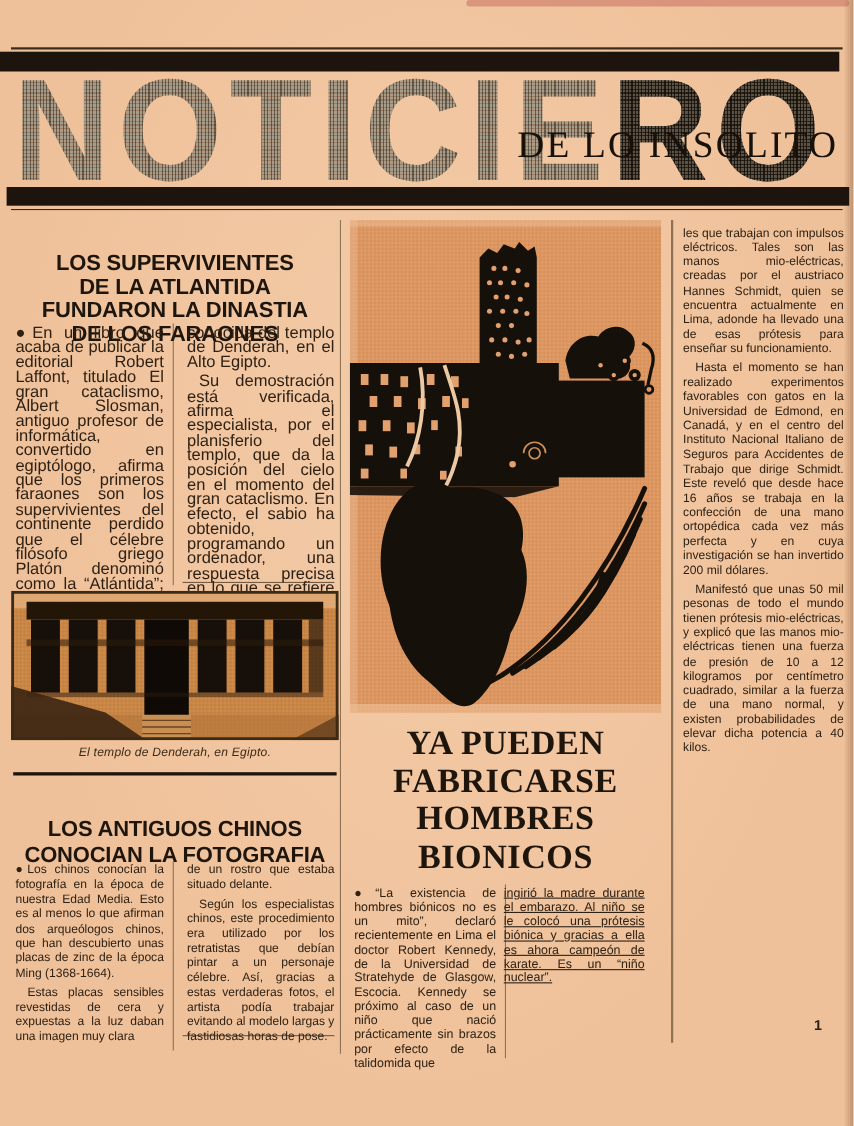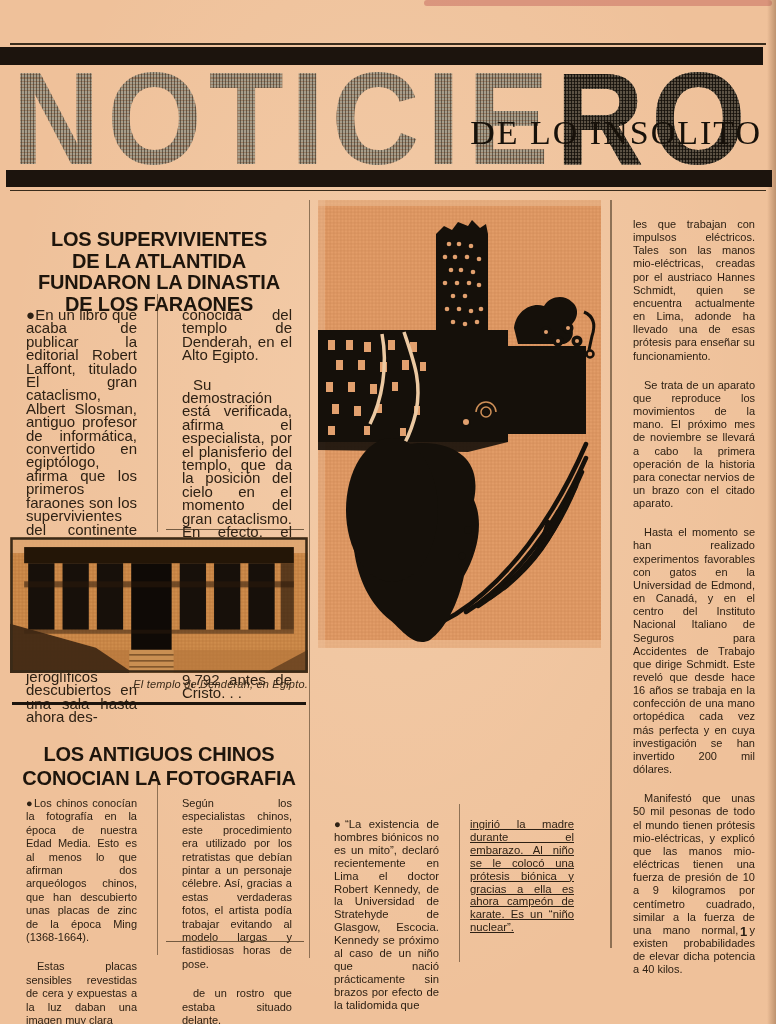--- a/index.html
+++ b/index.html
@@ -50,21 +50,21 @@
   }
   
   .headline {
     position:absolute; text-align:center; white-space:pre-line;
     font-weight:bold; color:#1e150c;
   }
   .hl-sans { font-family:Liberation Sans, sans-serif; font-size:20px; line-height:21.5px; letter-spacing:-0.2px;margin-top:28px; }
   .hl-serif { font-family:"Liberation Serif", serif; font-size:31px; line-height:34.5px; letter-spacing:.5px; }
   
   .body-text { position:absolute; color:#2e2114; }
-  .body-text p { margin:16px; text-align:justify; }
+  .body-text p { margin:4px; text-align:justify; }
   .body-text p + p { text-indent:11px; }
   .a1 { font-size:15px; line-height:13.4px; }
   .a2 { font-size:11px; line-height:13.4px; }
   .a3 { font-size:11.3px; line-height:12.9px; }
   .rc { font-size:11px; line-height:13.15px; }
   .vdiv { position:absolute; width:1px; background:rgba(62,46,26,.55); }
   .rule-small { position:absolute; height:1px; background:rgba(62,46,26,.7); }
   .hr-thick { position:absolute; height:3px; background:#1c140d; }
   
   .figure { position:absolute; line-height:0; }
@@ -130,34 +130,34 @@
       <g>
         <rect x="0" y="112" width="295" height="23" fill="#b5773c" opacity="0.65"></rect>
         <path d="M0,135 L0,86 L85,110 L122,135 Z" fill="#3b2512" opacity="0.9"></path>
         <rect x="118" y="112" width="44" height="23" fill="#c98f52"></rect>
         <path d="M118,117 h44 M118,123 h44 M118,129 h44" stroke="#6b4520" stroke-width="1.2"></path>
         <path d="M252,135 L295,112 L295,135 Z" fill="#54351a" opacity="0.7"></path>
       </g>
       <rect x="1.5" y="1.5" width="292" height="132" fill="none" stroke="#3a2a18" stroke-width="2.5"></rect>
     </svg>
   </div>
-  <div class="caption" style="left:10px; top:678px; width:298px;text-align:right;">El templo de Denderah, en Egipto.</div>
+  <div class="caption" style="left:10px; top:678px; width:298px;">El templo de Denderah, en Egipto.</div>
 
   <div class="hr-thick" style="left:12px; top:702px; width:294px;"></div>
   <div class="headline hl-sans" style="left:10px; top:714px; width:298px; line-height:24px;">LOS ANTIGUOS CHINOS
 CONOCIAN LA FOTOGRAFIA</div>
 
   <div class="body-text a2" style="left:10px; top:781px; width:143px;">
       <p>●Los chinos conocían la fotografía en la época de nuestra Edad Media. Esto es al menos lo que afirman dos arqueólogos chinos, que han descubierto unas placas de zinc de la época Ming (1368-1664).</p>
       <p>Estas placas sensibles revestidas de cera y expuestas a la luz daban una imagen muy clara</p>
     </div>
   <div class="vdiv" style="left:157px; top:783px; height:172px;"></div>
   <div class="body-text a2" style="left:166px; top:781px; width:142px;">
+      <p>de un rostro que estaba situado delante.</p>
       <p>Según los especialistas chinos, este procedimiento era utilizado por los retratistas que debían pintar a un personaje célebre. Así, gracias a estas verdaderas fotos, el artista podía trabajar evitando al modelo largas y fastidiosas horas de pose.</p>
-      <p>de un rostro que estaba situado delante.</p>
     </div>
   <div class="rule-small" style="left:166px; top:941px; width:138px;"></div>
 
   <div class="vdiv" style="left:309px; top:200px; height:758px;"></div>
 
   <div class="figure" style="left:318px; top:200px;">
     <svg width="283" height="448" viewBox="0 0 283 448">
       <defs>
         <pattern id="aweave" width="3.5" height="3.5" patternUnits="userSpaceOnUse">
           <rect width="3.5" height="3.5" fill="#e29d68"></rect>
@@ -266,32 +266,35 @@
 
       <g fill="#15100a">
         <path d="M118,244 C150,250 162,270 156,300 C166,322 160,352 146,376 C140,404 128,428 112,440 C96,448 84,430 72,420 C52,404 40,380 36,350 C30,318 36,290 48,268 C62,248 90,240 118,244 Z"></path>
         <ellipse cx="74" cy="310" rx="46" ry="72"></ellipse>
         <circle cx="150" cy="330" r="4"></circle>
         <circle cx="144" cy="356" r="3.5"></circle>
       </g>
     </svg>
   </div>
 
+  <div class="headline hl-serif" style="left:318px; top:658px; width:283px;">YA PUEDEN
+FABRICARSE
+HOMBRES
+BIONICOS</div>
 
   <div class="body-text a3" style="left:318px; top:802px; width:137px;">
       <p>●“La existencia de hombres biónicos no es un mito”, declaró recientemente en Lima el doctor Robert Kennedy, de la Universidad de Stratehyde de Glasgow, Escocia. Kennedy se próximo al caso de un niño que nació prácticamente sin brazos por efecto de la talidomida que</p>
     </div>
   <div class="vdiv" style="left:459px; top:804px; height:158px;"></div>
   <div class="body-text a3" style="left:454px; top:802px; width:136px;text-decoration:underline;">
       <p>ingirió la madre durante el embarazo. Al niño se le colocó una prótesis biónica y gracias a ella es ahora campeón de karate. Es un “niño nuclear”.</p>
     </div>
 
   <div class="vdiv" style="left:610px; top:200px; height:748px; width:1.5px;"></div>
 
   <div class="body-text rc" style="left:617px; top:202px; width:154px;">
       <p>les que trabajan con impulsos eléctricos. Tales son las manos mio-eléctricas, creadas por el austriaco Hannes Schmidt, quien se encuentra actualmente en Lima, adonde ha llevado una de esas prótesis para enseñar su funcionamiento.</p>
-      <p>Se trata de un aparato que reproduce los movimientos de la mano. El próximo mes de noviembre se llevará a cabo la primera operación de la historia para conectar nervios de un brazo con el citado aparato.</p>
       <p>Hasta el momento se han realizado experimentos favorables con gatos en la Universidad de Edmond, en Canadá, y en el centro del Instituto Nacional Italiano de Seguros para Accidentes de Trabajo que dirige Schmidt. Este reveló que desde hace 16 años se trabaja en la confección de una mano ortopédica cada vez más perfecta y en cuya investigación se han invertido 200 mil dólares.</p>
-      <p>Manifestó que unas 50 mil pesonas de todo el mundo tienen prótesis mio-eléctricas, y explicó que las manos mio-eléctricas tienen una fuerza de presión de 10 a 9 kilogramos por centímetro cuadrado, similar a la fuerza de una mano normal, y existen probabilidades de elevar dicha potencia a 40 kilos.</p>
+      <p>Manifestó que unas 50 mil pesonas de todo el mundo tienen prótesis mio-eléctricas, y explicó que las manos mio-eléctricas tienen una fuerza de presión de 10 a 12 kilogramos por centímetro cuadrado, similar a la fuerza de una mano normal, y existen probabilidades de elevar dicha potencia a 40 kilos.</p>
     </div>
 
   <div class="page-num">1</div>
 </div>
 
 </body></html>

